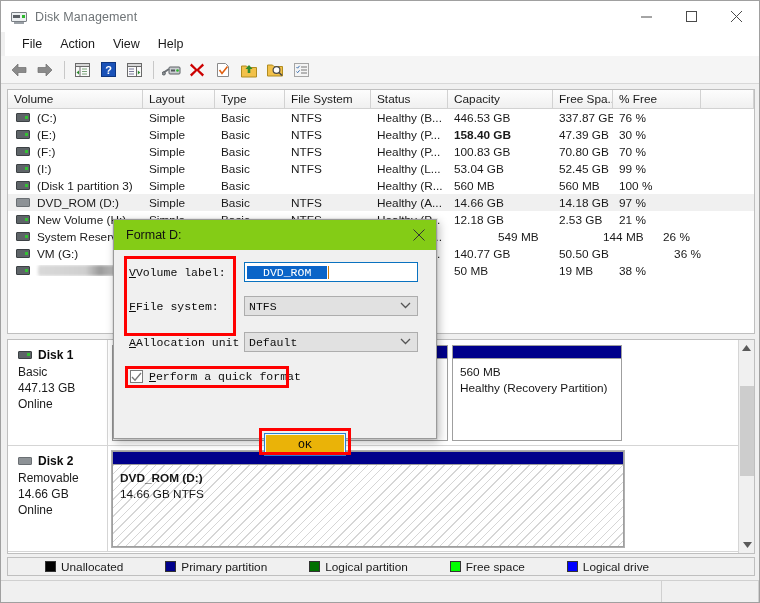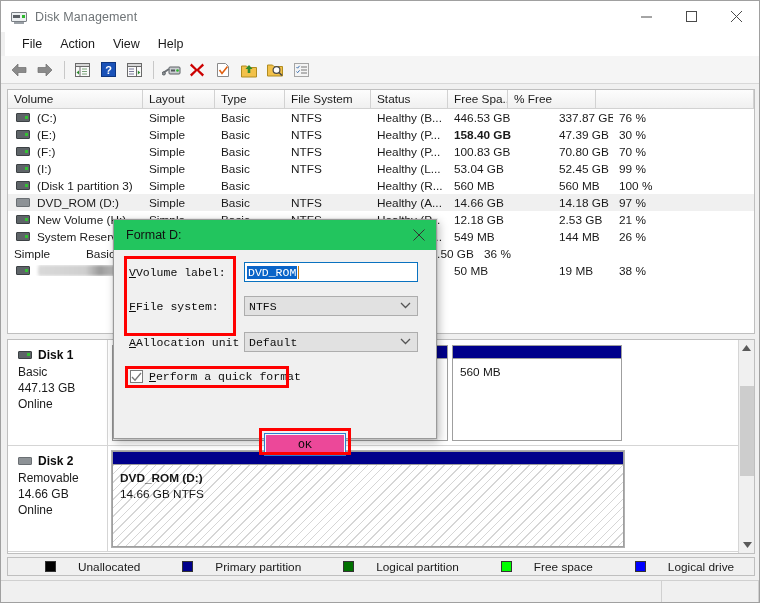--- a/index.html
+++ b/index.html
@@ -164,77 +164,77 @@
   .vs-thumb {
     position: absolute; left: 1px; top: 46px; width: 14px; height: 90px; background: #cdcdcd;
   }
 
   
   .legend {
     position: absolute; left: 6px; top: 556px; width: 748px; height: 19px;
     background: #f0f0f0; border: 1px solid #bfbfbf;
     display: flex; align-items: center; padding-left: 8px; gap: 6px;
   }
-  .lg { display: flex; align-items: center; gap: 22px; margin-right: 7px; padding-left: 29px; }
+  .lg { display: flex; align-items: center; gap: 5px; margin-right: 7px; padding-left: 29px; }
   .lgsw { width: 11px; height: 11px; border: 1px solid #333; }
   .lgtx { font-size: 11.8px; color: #1a1a1a; }
   .statusbar {
     position: absolute; left: 0; bottom: 0; width: 758px; height: 22px;
     background: #f0f0f0; border-top: 1px solid #d0d0d0; display: flex;
   }
   .statusbar .sseg { flex: 1; border-right: 1px solid #d0d0d0; }
 
   
   .dialog {
     position: absolute; left: 112px; top: 218px; width: 324px; height: 220px;
     background: #f0f0f0; border: 1px solid #9a9a9a;
     box-shadow: 0 0 0 1px rgba(0,0,0,.06), 2px 3px 9px rgba(0,0,0,.28);
     font-family: "Liberation Mono", "DejaVu Sans Mono", monospace;
   }
   .dlg-title {
-    height: 30px; background: #22c55e; display: flex; align-items: center;
+    height: 30px; background: #84cc16; display: flex; align-items: center;
     padding-left: 12px; position: relative;
   }
   .dlg-title-text { font-size: 12.5px; color: #111; font-family: "Liberation Sans", sans-serif; }
   .dlg-close {
     position: absolute; right: 0; top: 0; width: 34px; height: 30px;
     display: flex; align-items: center; justify-content: center; color: #333;
   }
   .dlg-body { position: relative; padding: 0; height: 190px; }
 
   .frm-row { position: absolute; display: flex; align-items: center; }
   .frm-label { font-size: 11.5px; color: #0c0c0c; white-space: nowrap; }
   .frm-label u { text-decoration: underline; }
 
   .txtinput {
     width: 174px; height: 20px; border: 1px solid #0a72c0; background: #fff;
     font-family: "Liberation Mono","DejaVu Sans Mono",monospace; font-size: 11.5px;
     color: #000; padding: 0 2px; display: flex; align-items: center;
   }
-  .sel-text { background: #0a64c8; color: #fff; padding: 0 1px; }
+  .sel-text { background: #0a64c8; color: #fff; padding: 0 16px; }
   .caret { width: 1px; height: 13px; background: #d07a0a; margin-left: 1px; }
 
   .ddl {
     width: 174px; height: 20px; border: 1px solid #adadad; background: #e1e1e1;
     display: flex; align-items: center; justify-content: space-between;
     padding: 0 6px 0 4px; font-size: 11.5px; color: #0c0c0c;
     font-family: "Liberation Mono","DejaVu Sans Mono",monospace;
   }
   .chev { color: #555; font-size: 10px; }
 
   .cbrow { position: absolute; display: flex; align-items: center; gap: 6px; }
   .cbox {
     width: 13px; height: 13px; border: 1px solid #7a7a7a; background: #fff;
     display: flex; align-items: center; justify-content: center; flex: none;
   }
   .cbtx { font-size: 11.5px; color: #0c0c0c; white-space: nowrap; }
 
   .dbtn {
     position: absolute; width: 82px; height: 23px; border: 1px solid #a0a0a0;
-    background: #ec4899; display: flex; align-items: center; justify-content: center;
+    background: #eab308; display: flex; align-items: center; justify-content: center;
     font-size: 11.5px; color: #0c0c0c;
     font-family: "Liberation Mono","DejaVu Sans Mono",monospace;
   }
   .dbtn.default { border: 1px solid #2a7fd0; box-shadow: inset 0 0 0 1px #f0f6fc; }
 
   .redbox {
     position: absolute; border: 3px solid #ff0000; pointer-events: none; z-index: 30;
   }
 </style>
 </head>
@@ -356,20 +356,21 @@
     </div>
   </div>
 
   <div class="listwrap">
     <div class="lhead">
       <div class="hc" style="width:135px">Volume</div>
       <div class="hc" style="width:72px">Layout</div>
       <div class="hc" style="width:70px">Type</div>
       <div class="hc" style="width:86px">File System</div>
       <div class="hc" style="width:77px">Status</div>
+      <div class="hc" style="width:105px">Capacity</div>
       <div class="hc" style="width:60px">Free Spa...</div>
       <div class="hc" style="width:88px">% Free</div>
       <div class="hc" style="flex:1"></div>
     </div>
     <div class="lbody" id="volume-rows">
         <div class="lrow">
           <div class="cell vol" style="width: 135px;">
             <span class="volicon">
               <span class="vb"></span>
               <span class="vl"></span>
@@ -484,32 +485,39 @@
             <span class="volicon">
               <span class="vb"></span>
               <span class="vl"></span>
             </span>
             <span>System Reserved</span>
           </div>
           <div class="cell" style="width: 72px;">Simple</div>
           <div class="cell" style="width: 70px;">Basic</div>
           <div class="cell" style="width: 86px;">NTFS</div>
           <div class="cell" style="width: 77px;">Healthy (S...</div>
-          <div class="cell" style="width: 105px;">549 MB</div>
+          <div class="cell" style="width: 105px; margin-left: 44px;">549 MB</div>
           <div class="cell" style="width: 60px;">144 MB</div>
           <div class="cell" style="width: 88px;">26 %</div>
         </div>
         <div class="lrow">
+          <div class="cell vol" style="width: 135px;">
+            <span class="volicon">
+              <span class="vb"></span>
+              <span class="vl"></span>
+            </span>
+            <span>VM (G:)</span>
+          </div>
           <div class="cell" style="width: 72px;">Simple</div>
           <div class="cell" style="width: 70px;">Basic</div>
           <div class="cell" style="width: 86px;">NTFS</div>
           <div class="cell" style="width: 77px;">Healthy (P...</div>
           <div class="cell" style="width: 105px;">140.77 GB</div>
           <div class="cell" style="width: 60px;">50.50 GB</div>
-          <div class="cell" style="width: 88px;">36 %</div>
+          <div class="cell" style="width: 88px; text-align: right;">36 %</div>
         </div>
         <div class="lrow">
           <div class="cell vol" style="width: 135px;">
             <span class="volicon">
               <span class="vb"></span>
               <span class="vl"></span>
             </span>
             <span class="redacted"></span>
           </div>
           <div class="cell" style="width: 72px;"></div>
@@ -540,20 +548,21 @@
           </div>
           <div class="parts">
             <div class="part" style="width: 336px;">
               <div class="cap"></div>
               <div class="pbody"></div>
             </div>
             <div class="part" style="width: 170px;">
               <div class="cap"></div>
               <div class="pbody">
                 <div class="pline">560 MB</div>
+                <div class="pline">Healthy (Recovery Partition)</div>
               </div>
             </div>
           </div>
         </div>
         <div class="diskrow">
           <div class="diskinfo">
             <div class="dtitle">
               <span class="dicon grey">
                 <span class="db"></span>
               </span>

